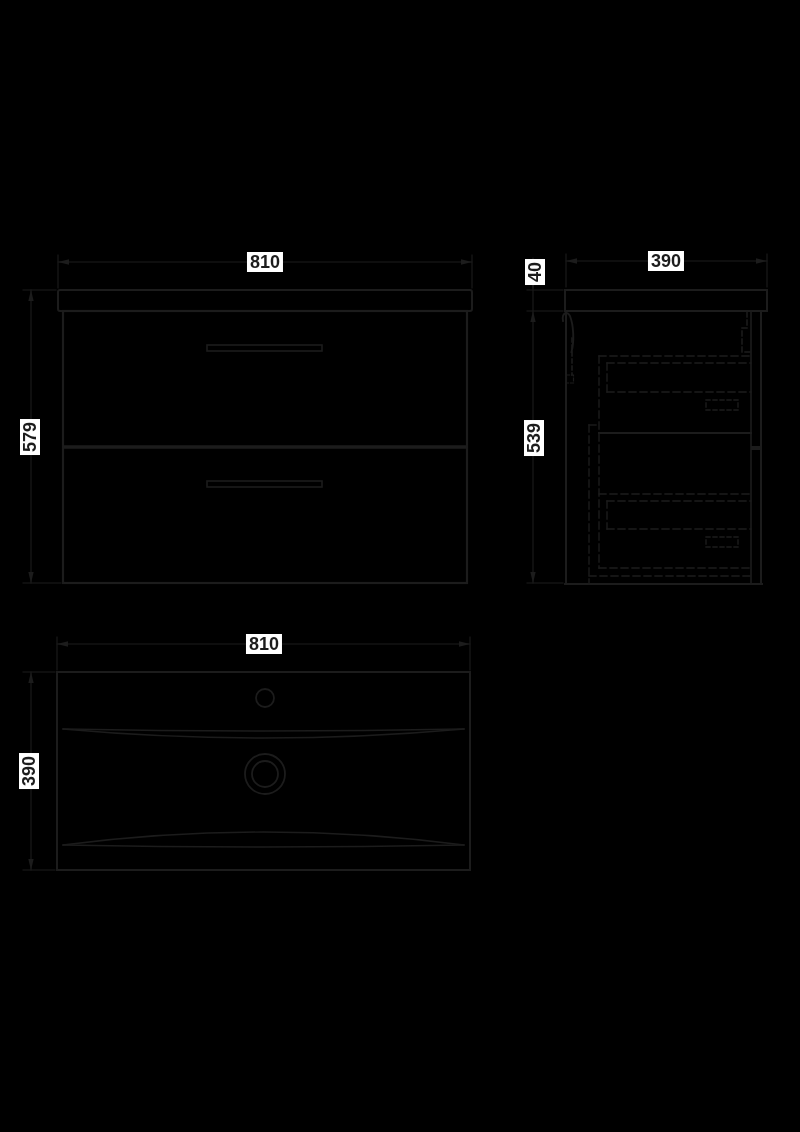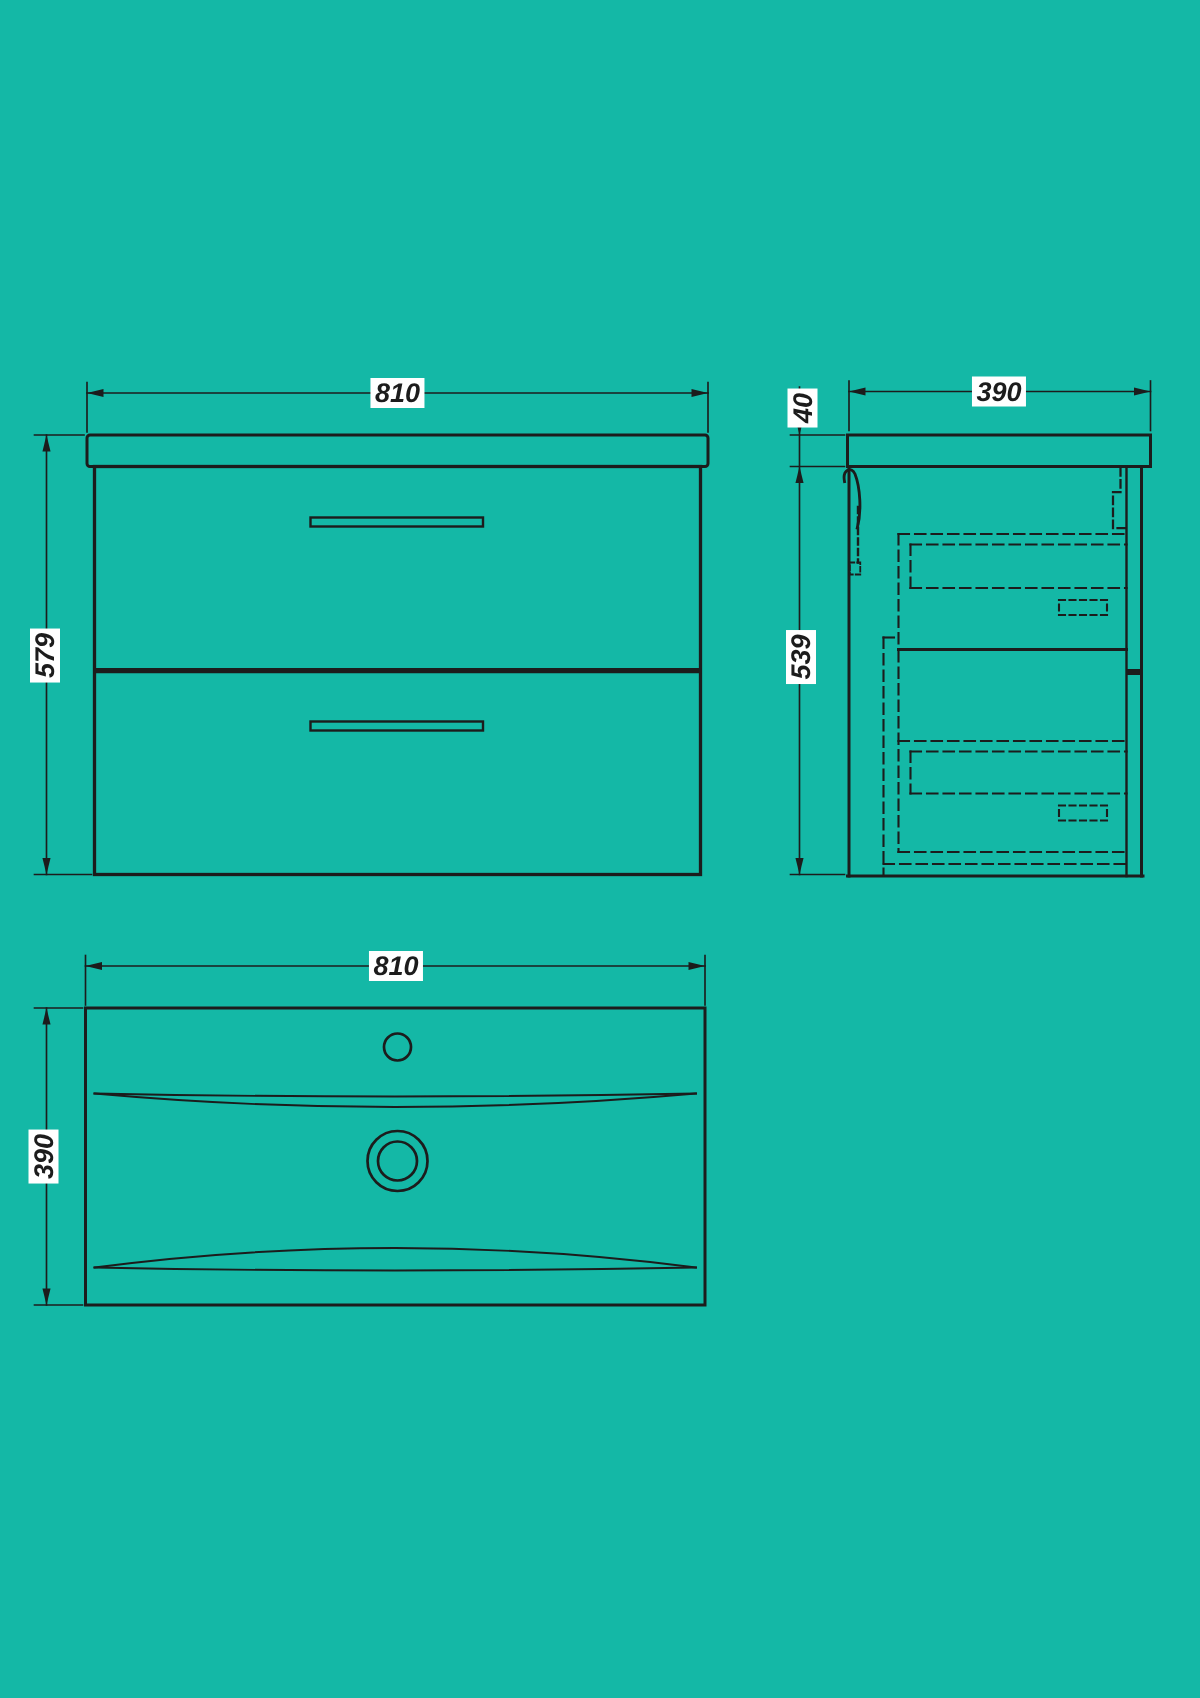--- a/index.html
+++ b/index.html
@@ -1,22 +1,21 @@
 <!DOCTYPE html>
 <html><head>
 <meta charset="utf-8">
 <style>
   html,body{margin:0;padding:0;background:#ffffff;}
   .sheet{
     position:relative;
     width:800px;height:1132px;
-    background:#14b8a6;
+    background:#000000;
     font-family:"Liberation Sans", sans-serif;
     overflow:hidden;
-    font-style:italic;
   }
   .drawing-svg{position:absolute;left:0;top:0;}
   .dim-label{
     position:absolute;
     font-family:"Liberation Sans", sans-serif;
     font-weight:bold;
     font-size:18px;
     line-height:1;
     color:#1c1c1c;
     background:#ffffff;

